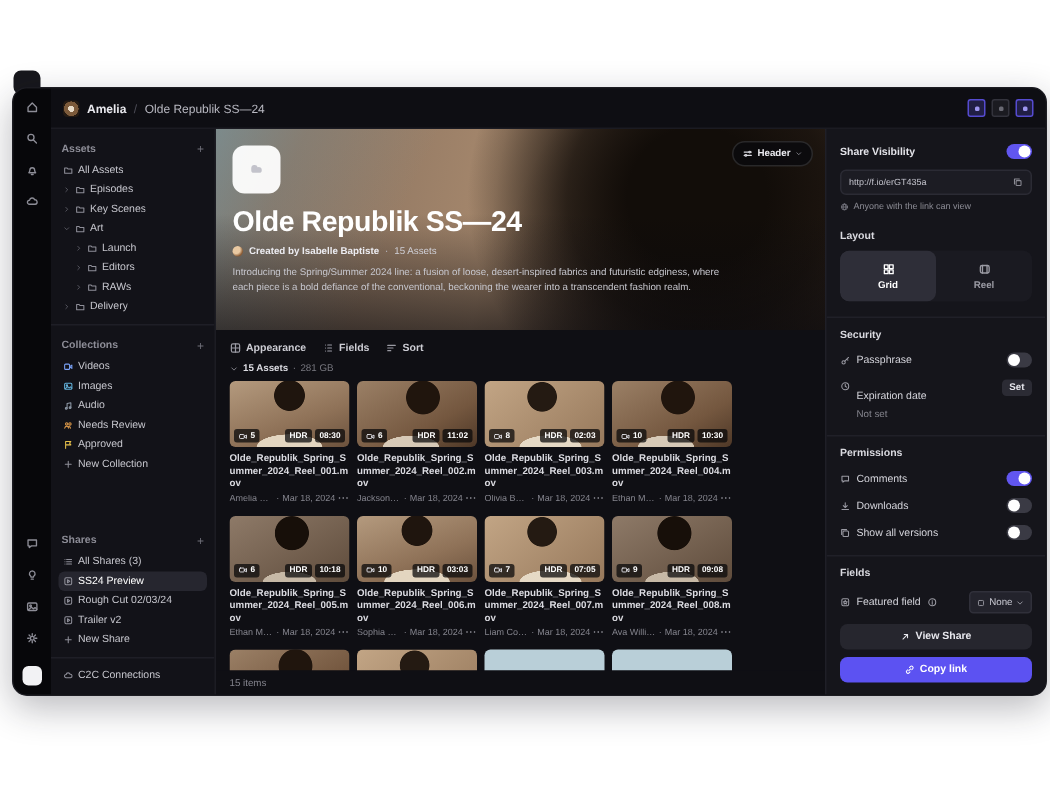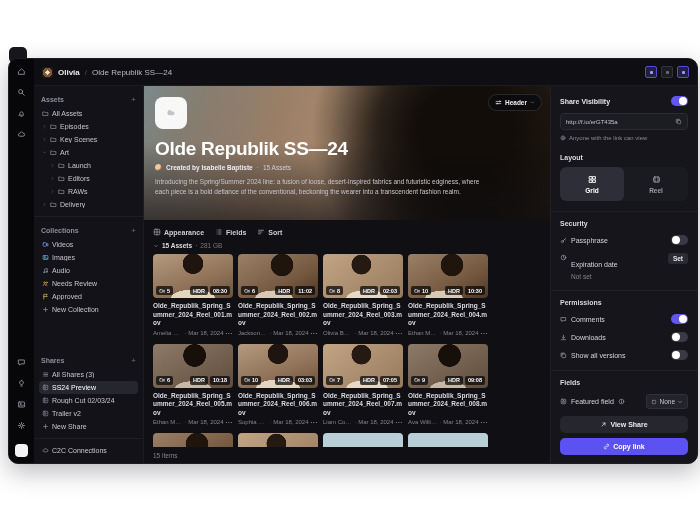--- a/index.html
+++ b/index.html
@@ -178,21 +178,21 @@
             <path d="M8 2.6v1.8M8 11.6v1.8M2.6 8h1.8M11.6 8h1.8M4.2 4.2l1.3 1.3M10.5 10.5l1.3 1.3M11.8 4.2l-1.3 1.3M5.5 10.5 4.2 11.8"></path>
           </svg>
         </span>
       <span class="avatar-sq"></span>
     </div>
 
     <div class="win-main">
 
       <div class="topbar">
         <span class="applogo"></span>
-        <span class="appname">Olivia</span>
+        <span class="appname">Amelia</span>
         <span class="bc-sep">/</span>
         <span class="bc-cur">Olde Republik SS—24</span>
         <span class="tb-right">
           <span class="tb-btn">
               <span class="dot"></span>
             </span>
           <span class="tb-btn dim">
               <span class="dot"></span>
             </span>
           <span class="tb-btn">

